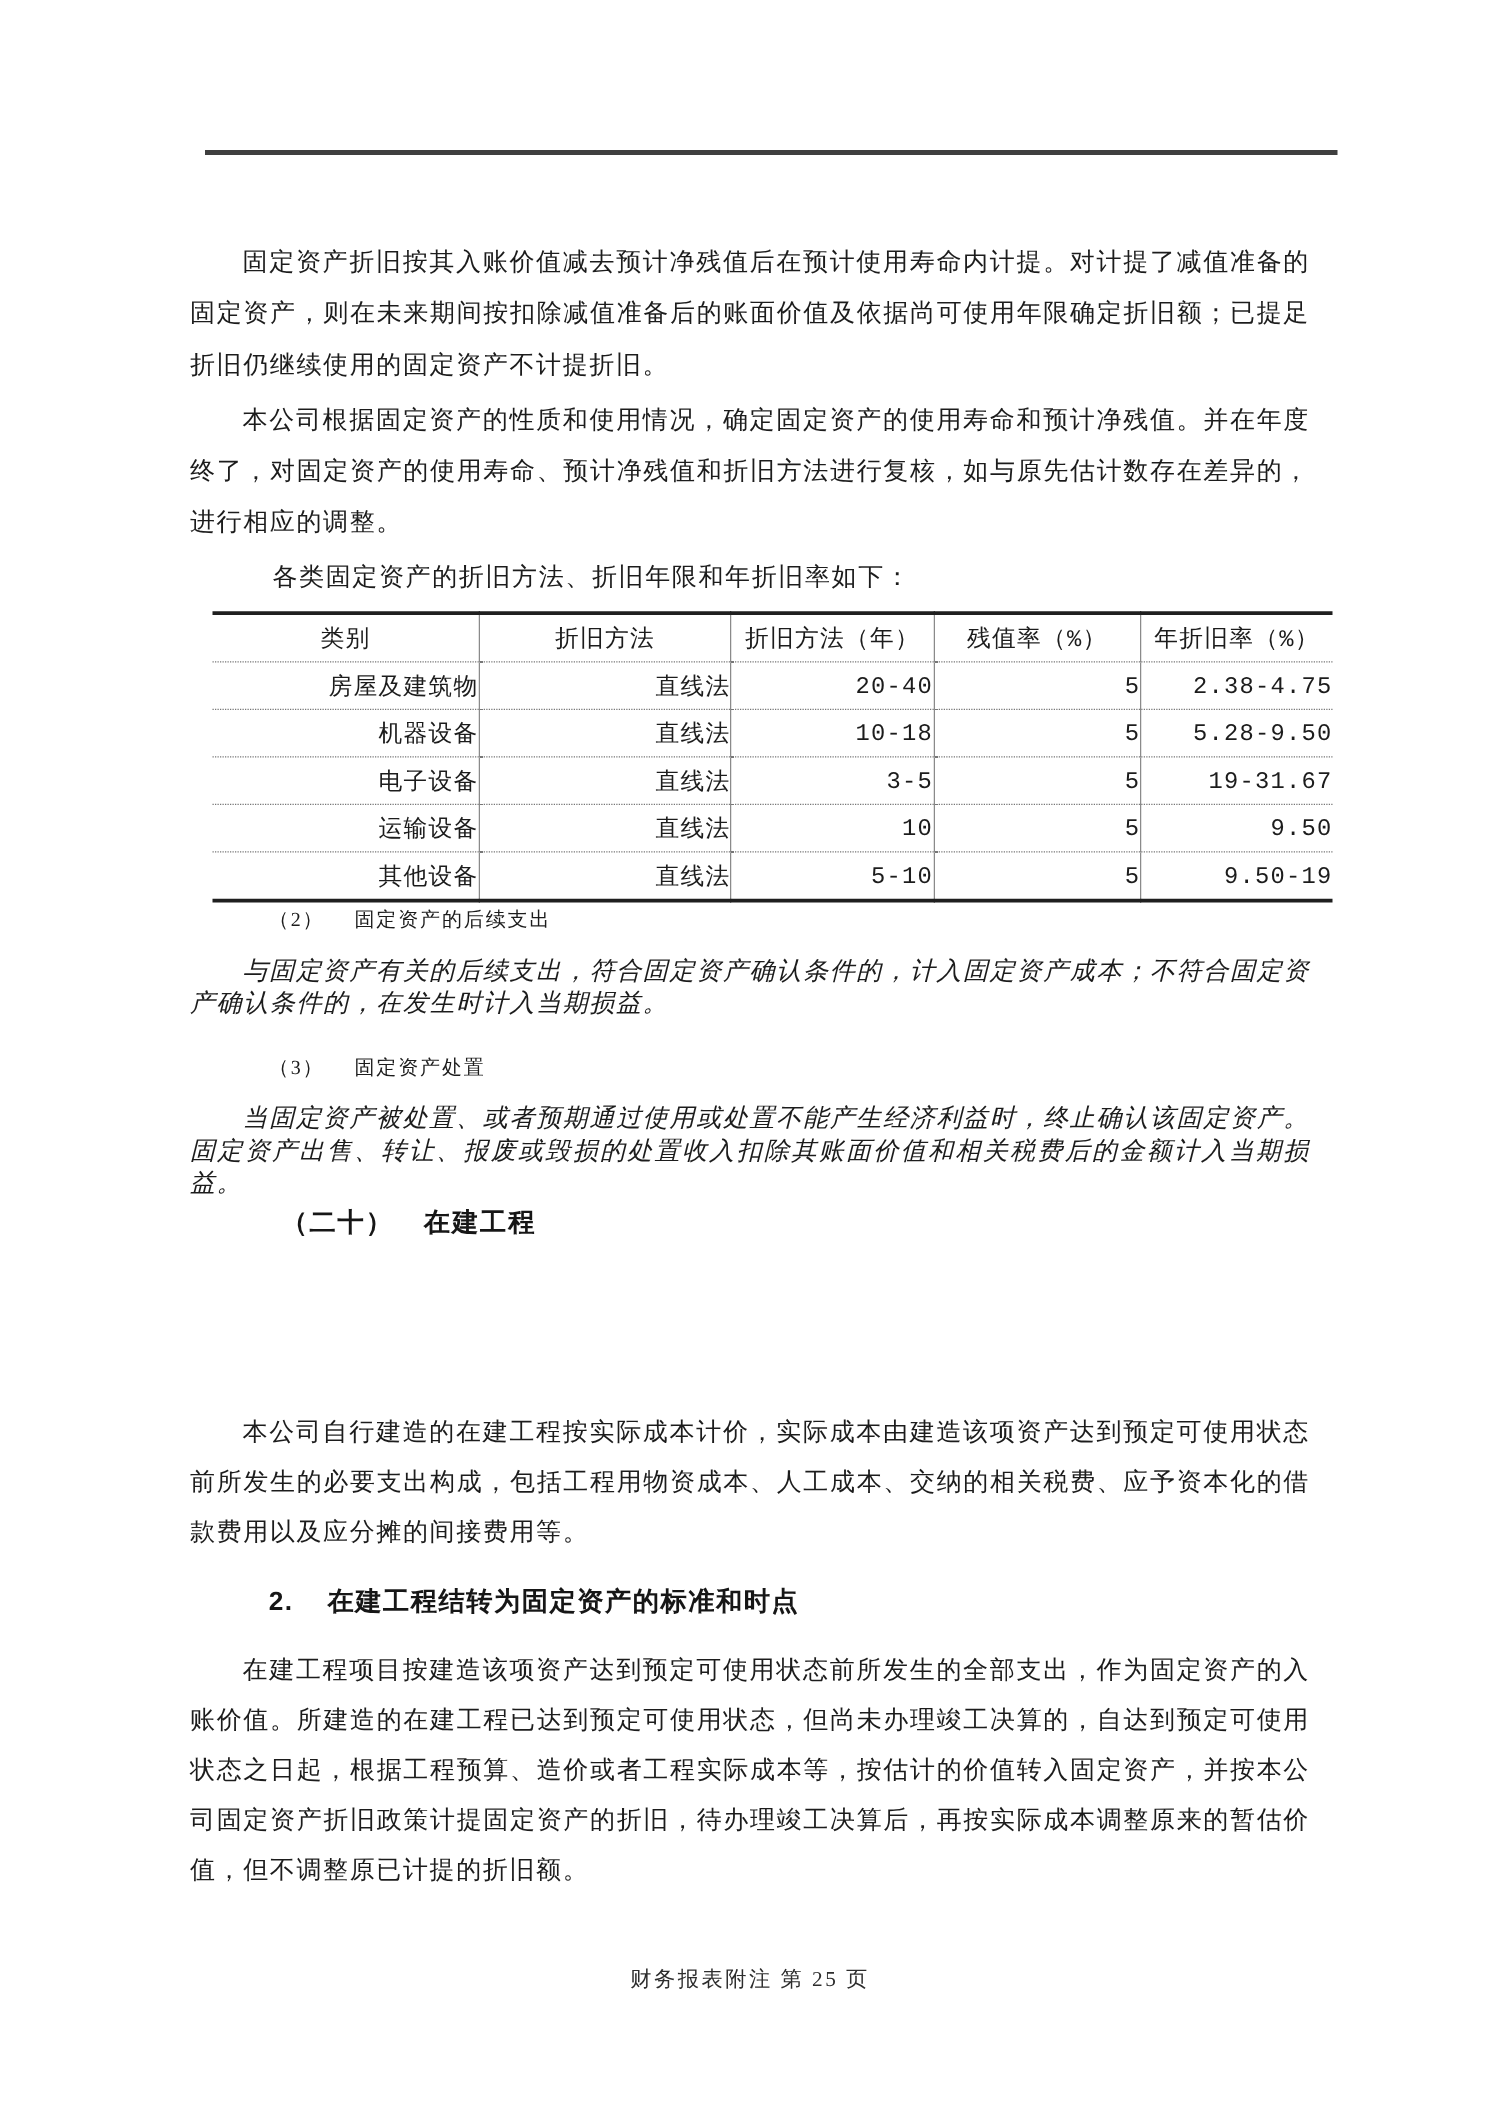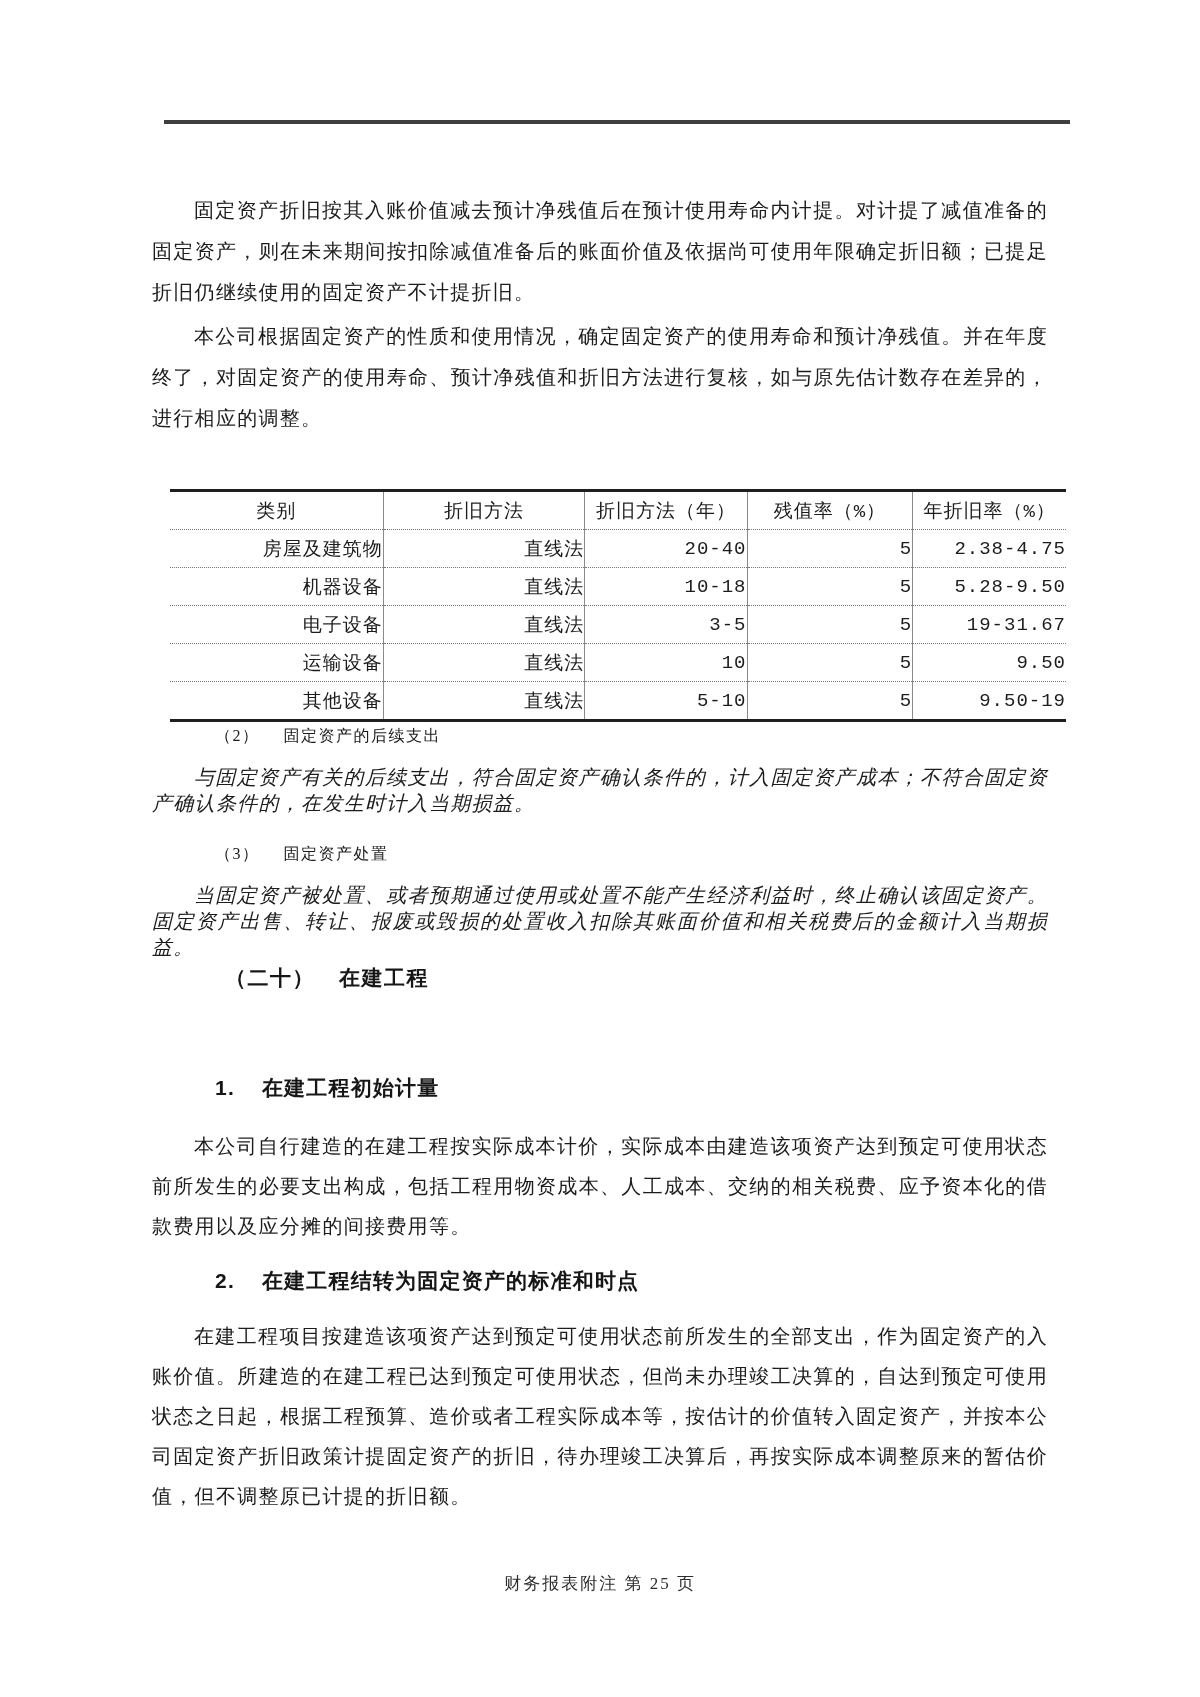--- a/index.html
+++ b/index.html
@@ -75,20 +75,21 @@
 <body>
 
 <div class="page">
 
   <hr class="top-rule">
 
   <p class="para" style="top:190px">固定资产折旧按其入账价值减去预计净残值后在预计使用寿命内计提。对计提了减值准备的固定资产，则在未来期间按扣除减值准备后的账面价值及依据尚可使用年限确定折旧额；已提足折旧仍继续使用的固定资产不计提折旧。</p>
 
   <p class="para" style="top:316px">本公司根据固定资产的性质和使用情况，确定固定资产的使用寿命和预计净残值。并在年度终了，对固定资产的使用寿命、预计净残值和折旧方法进行复核，如与原先估计数存在差异的，进行相应的调整。</p>
 
+  <p class="intro-line" style="top:448px">各类固定资产的折旧方法、折旧年限和年折旧率如下：</p>
 
   <table class="dep-table">
     <colgroup>
       <col style="width:23.8%">
         <col style="width:22.5%">
         <col style="width:18.1%">
       <col style="width:18.5%">
         <col style="width:17.1%">
     </colgroup>
     <thead>
@@ -148,23 +149,20 @@
   <p class="sub-head" style="top:844px">
     <span class="sub-num">（3）</span><span>固定资产处置</span>
   </p>
 
   <p class="para lh39" style="top:882px">当固定资产被处置、或者预期通过使用或处置不能产生经济利益时，终止确认该固定资产。固定资产出售、转让、报废或毁损的处置收入扣除其账面价值和相关税费后的金额计入当期损益。</p>
 
   <p class="sec-head" style="top:964px">
     <span class="sec-num">（二十）</span><span>在建工程</span>
   </p>
 
-  <p class="num-head" style="top:1074px">
-    <span class="h-num">1.</span><span>在建工程初始计量</span>
-  </p>
 
   <p class="para lh40" style="top:1126px">本公司自行建造的在建工程按实际成本计价，实际成本由建造该项资产达到预定可使用状态前所发生的必要支出构成，包括工程用物资成本、人工成本、交纳的相关税费、应予资本化的借款费用以及应分摊的间接费用等。</p>
 
   <p class="num-head" style="top:1267px">
     <span class="h-num">2.</span><span>在建工程结转为固定资产的标准和时点</span>
   </p>
 
   <p class="para lh40" style="top:1316px">在建工程项目按建造该项资产达到预定可使用状态前所发生的全部支出，作为固定资产的入账价值。所建造的在建工程已达到预定可使用状态，但尚未办理竣工决算的，自达到预定可使用状态之日起，根据工程预算、造价或者工程实际成本等，按估计的价值转入固定资产，并按本公司固定资产折旧政策计提固定资产的折旧，待办理竣工决算后，再按实际成本调整原来的暂估价值，但不调整原已计提的折旧额。</p>
 
   <p class="footer">财务报表附注 第 25 页</p>

